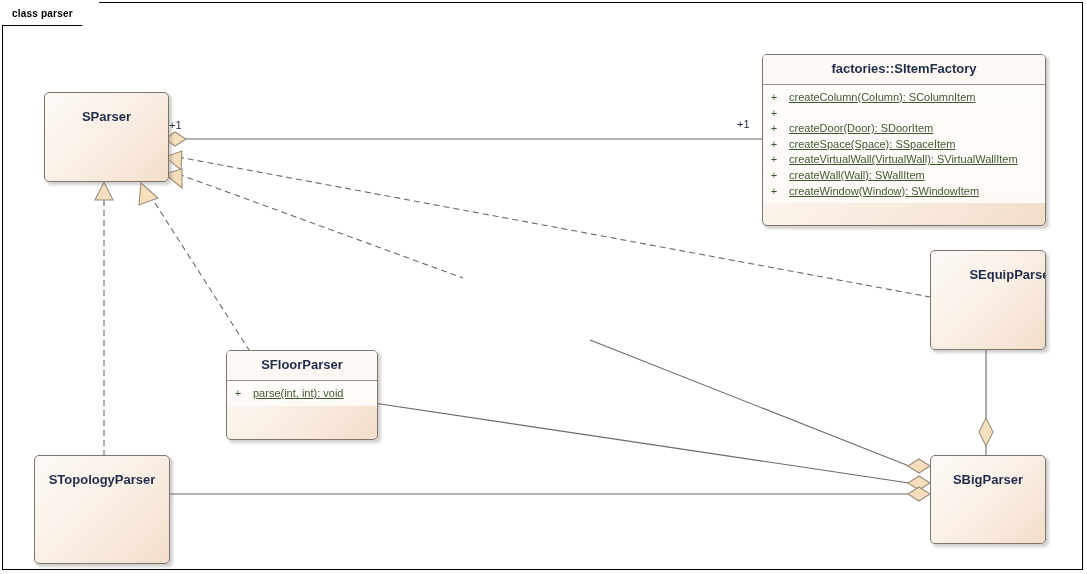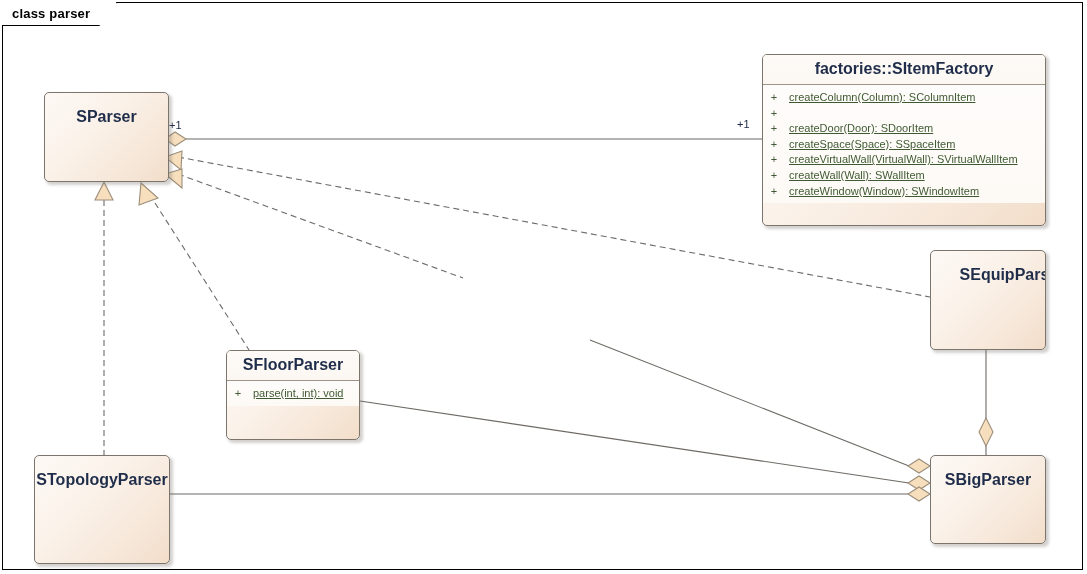--- a/index.html
+++ b/index.html
@@ -5,29 +5,29 @@
   html,body{margin:0;padding:0;background:#ffffff;}
   body{font-family:"Liberation Sans",sans-serif;}
   #stage{position:relative;width:1087px;height:574px;background:#ffffff;overflow:hidden;}
 
   
   #frame{position:absolute;left:2px;top:2px;width:1081px;height:568px;
          border:1.6px solid #000;box-sizing:border-box;background:transparent;}
   #frame-tab{position:absolute;left:2px;top:2px;height:24px;box-sizing:border-box;
              border:1.6px solid #000;border-top:none;border-left:none;background:#fff;
              padding:0 26px 0 10px;display:flex;align-items:center;
-             font-size:13px;font-weight:bold;color:#000;letter-spacing:.2px;
+             font-size:10px;font-weight:bold;color:#000;letter-spacing:.2px;
              clip-path:polygon(0 0,100% 0,calc(100% - 18px) 100%,0 100%);}
 
   
   .cls{position:absolute;box-sizing:border-box;border:1.1px solid #7c756c;border-radius:5px;
        background:linear-gradient(135deg,#fdf9f5 0%,#fbf3eb 35%,#f6e6d7 78%,#f2ddc9 100%);
        box-shadow:2.5px 2.5px 3px rgba(120,115,110,.33);overflow:hidden;}
   .cls-title{display:flex;align-items:center;justify-content:center;
-             font-size:16px;font-weight:bold;color:#1f2d4a;text-align:center;
+             font-size:13px;font-weight:bold;color:#1f2d4a;text-align:center;
              padding:0 6px;line-height:1.15;}
   .cls.compart > .cls-title{height:29px;flex:none;
        background:linear-gradient(180deg,#fdfaf7 0%,#fcf7f2 100%);
        border-bottom:1.1px solid #9b9288;}
   .cls.plain > .cls-title{height:40px;margin-top:4px;}
   .members{padding:5px 0 4px 0;background:linear-gradient(180deg,#fefcfa 0%,#fdfaf6 100%);}
   .member{display:flex;align-items:center;font-size:11px;line-height:15.6px;
           color:#3f5a32;white-space:nowrap;}
   .member .vis{width:22px;text-align:center;flex:none;color:#3f5a32;}
   .member .sig{padding-left:4px;text-decoration:underline;}
@@ -138,21 +138,21 @@
         <span class="sig">createWindow(Window): SWindowItem</span>
       </div>
     </div>
   </div>
 
 
   <div class="cls plain" style="left:930px;top:250px;width:116px;height:100px;padding-left:48px;">
     <div class="cls-title">SEquipParser</div>
   </div>
 
-  <div class="cls compart" style="left:226px;top:350px;width:134px;height:90px;">
+  <div class="cls compart" style="left:226px;top:350px;width:152px;height:90px;">
     <div class="cls-title">SFloorParser</div>
     <div class="members">
       <div class="member">
         <span class="vis">+</span>
         <span class="sig">parse(int, int): void</span>
       </div>
     </div>
   </div>
 
   <div class="cls plain" style="left:34px;top:455px;width:136px;height:109px;">

